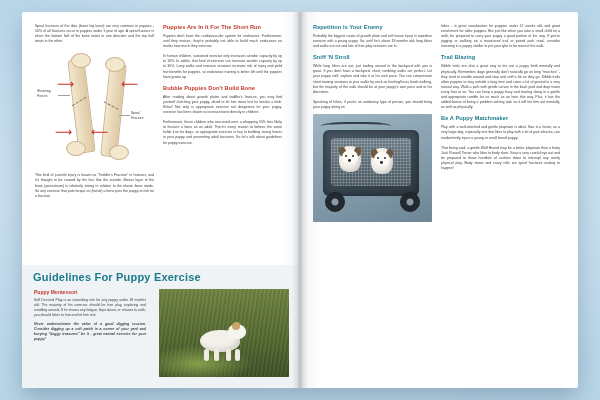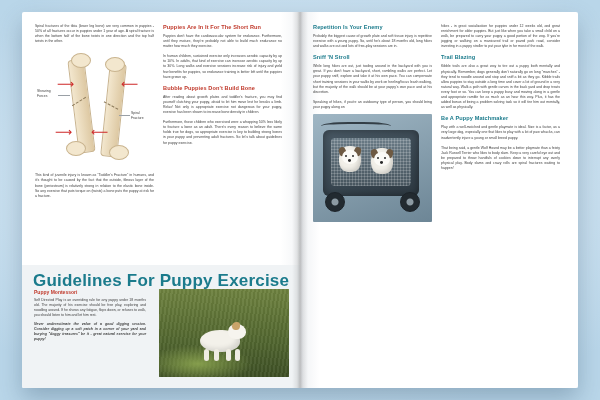--- a/index.html
+++ b/index.html
@@ -152,21 +152,21 @@
     left: 0;
     bottom: 0;
     width: 278px;
     height: 123px;
     background: #f0f3f5;
   }
   .banner-title {
     position: absolute;
     left: 11px;
     top: 6px;
-    font-size: 17px;
+    font-size: 11px;
     font-weight: bold;
     color: #1b7b8c;
     letter-spacing: 0.2px;
   }
   .banner-body {
     position: absolute;
     left: 12px;
     top: 24px;
     width: 112px;
   }

